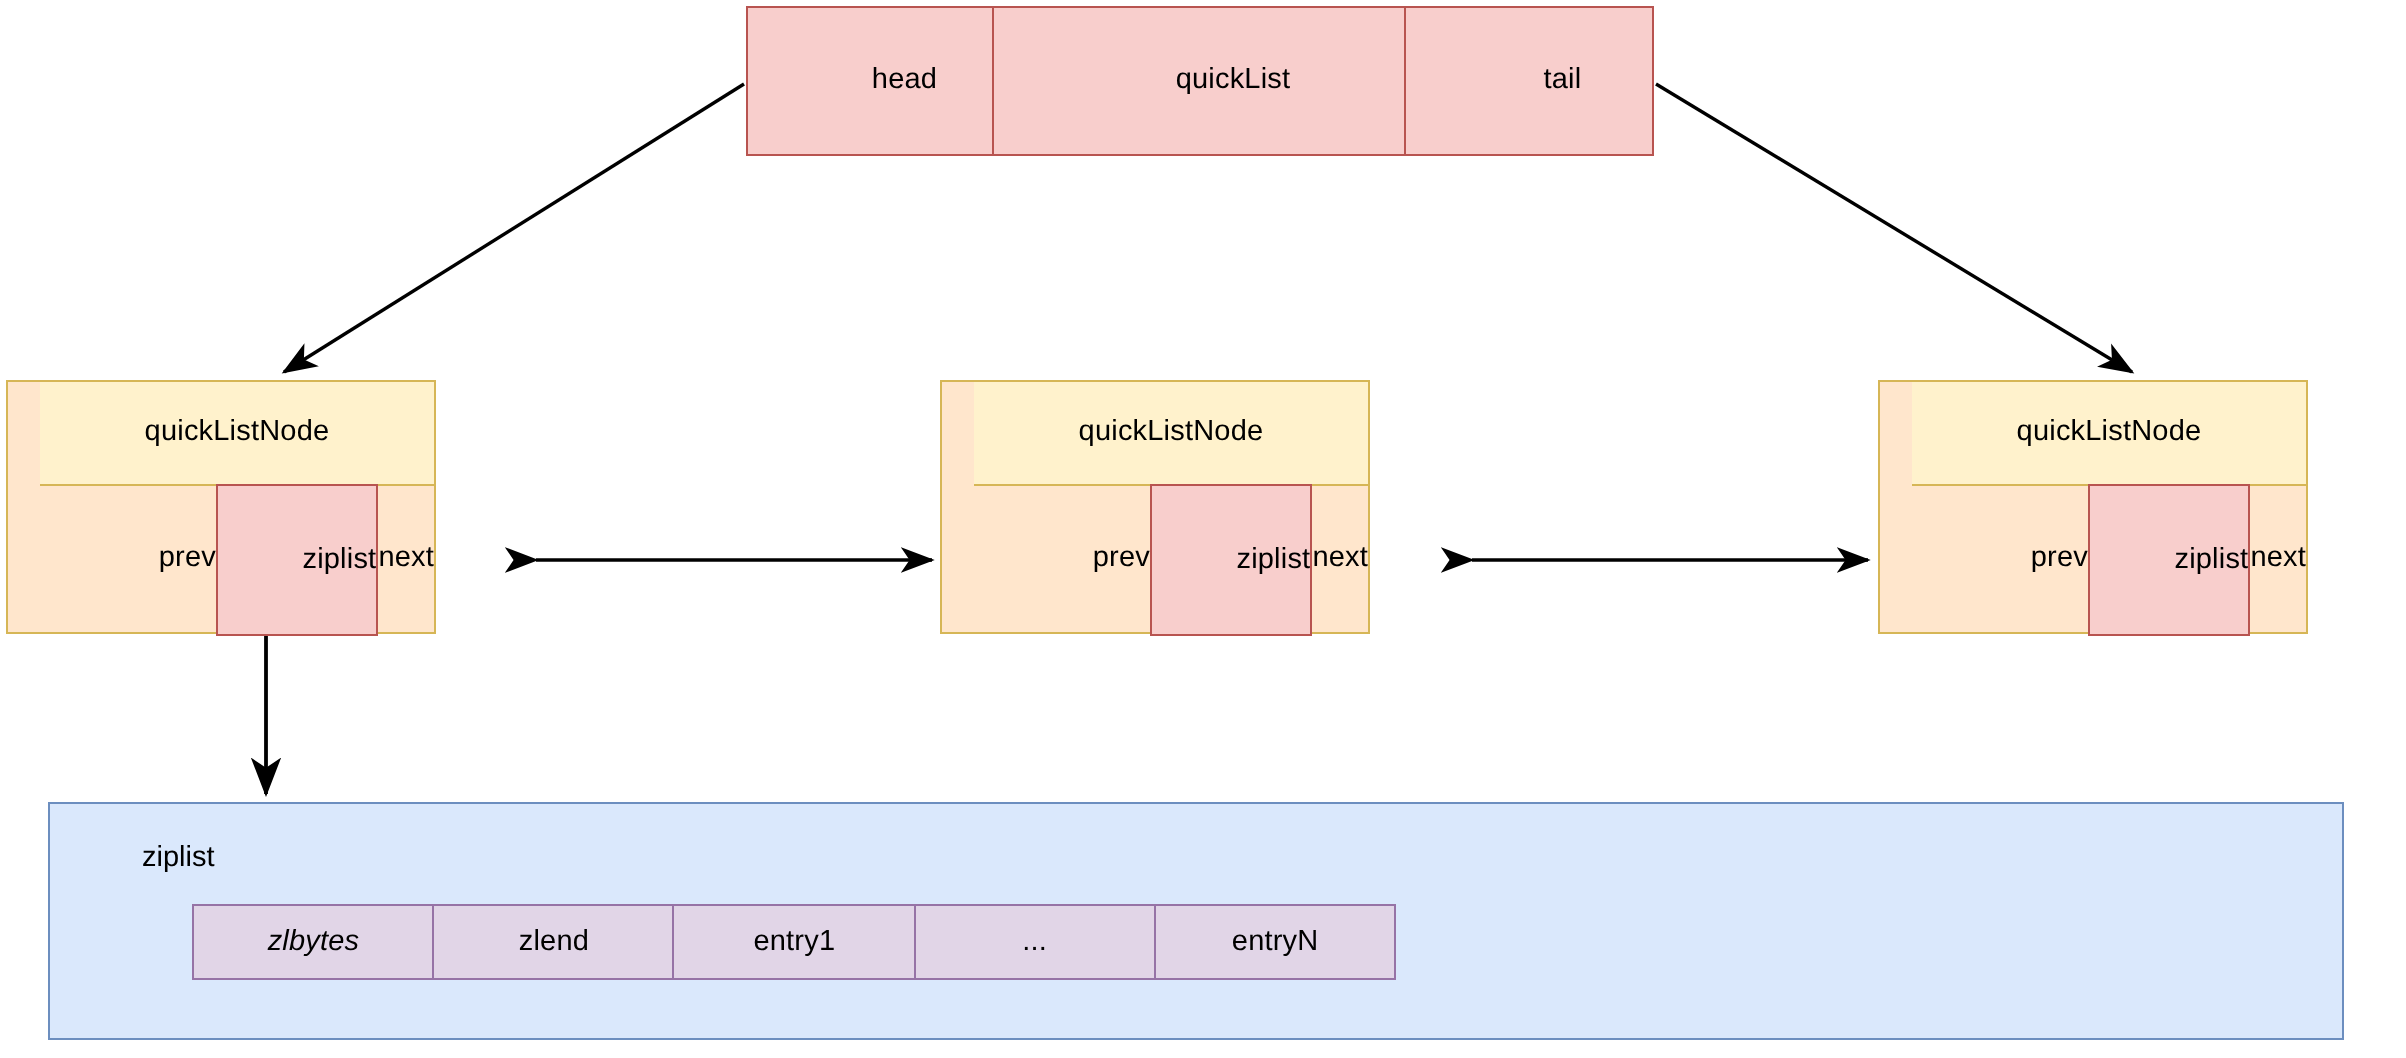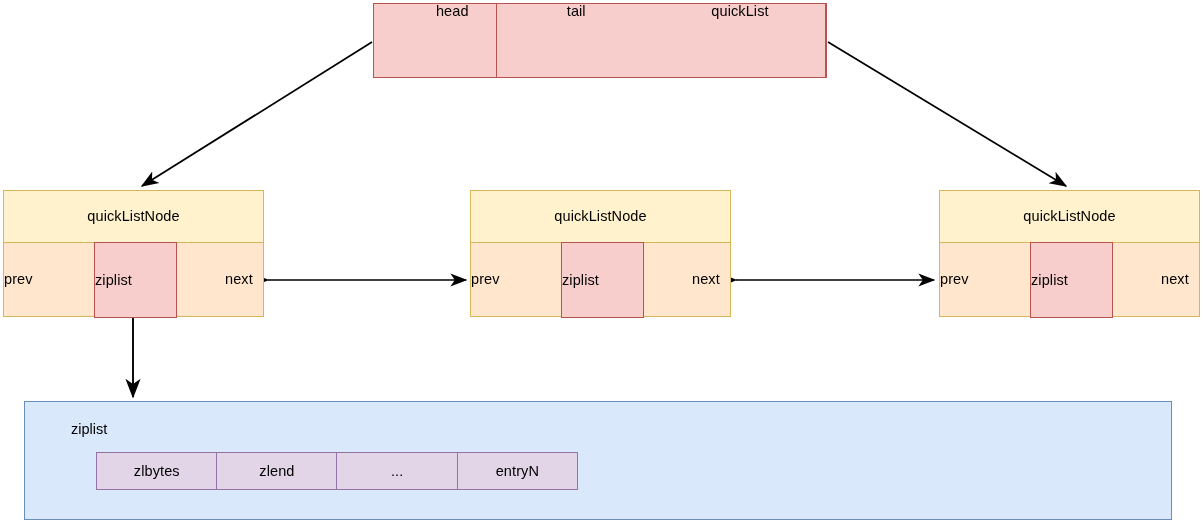--- a/index.html
+++ b/index.html
@@ -45,41 +45,42 @@
     width: 454px;
     height: 75px;
     box-sizing: border-box;
     border: 1.6px solid #b85450;
     background: #f8cecc;
     display: flex;
     flex-direction: row;
   }
   .quicklist-cell {
     display: flex;
-    align-items: flex-start;
+    align-items: center;
     justify-content: center;
     box-sizing: border-box;
     height: 100%;
     padding-left: 34px;
   }
   .quicklist-cell.head  { width: 124px; border-right: 1.6px solid #b85450; }
   .quicklist-cell.mid   { width: 206px; border-right: 1.6px solid #b85450; }
   .quicklist-cell.tail  { width: 124px; }
 
   
   .node {
     position: absolute;
     top: 190px;
-    width: 261px;
+    width: 215px;
     height: 127px;
     box-sizing: border-box;
     border: 1.6px solid #d6b656;
     background: #ffe6cc;
     display: flex;
     flex-direction: column;
+    padding-left: 16px;
   }
   .node.n1 { left: 3px; }
   .node.n2 { left: 470px; }
   .node.n3 { left: 939px; }
 
   .node-title {
     height: 52px;
     box-sizing: border-box;
     background: #fff2cc;
     border-bottom: 1.6px solid #d6b656;
@@ -90,31 +91,31 @@
   .node-row {
     flex: 1;
     display: flex;
     flex-direction: row;
     align-items: stretch;
     position: relative;
   }
   .node-slot {
     display: flex;
     align-items: center;
-    justify-content: flex-start;
+    justify-content: flex-end;
     box-sizing: border-box;
   }
   .node-slot.prev { width: 90px; }
   .node-slot.zip  {
     width: 83px;
     background: #f8cecc;
     border: 1.6px solid #b85450;
     margin: -1px 0 -1.6px 0;
   }
-  .node-slot.next { flex: 1; margin-left: 48px; }
+  .node-slot.next { flex: 1; }
 
   
   .ziplist-panel {
     position: absolute;
     left: 24px;
     top: 401px;
     width: 1148px;
     height: 119px;
     box-sizing: border-box;
     border: 1.6px solid #6c8ebf;
@@ -140,21 +141,21 @@
     width: 121.5px;
     height: 38px;
     box-sizing: border-box;
     border: 1.3px solid #9673a6;
     background: #e1d5e7;
     margin-left: -1.3px;
     display: flex;
     align-items: center;
     justify-content: center;
   }
-  .zcell:first-child { margin-left: 0; }
+  .zcell:first-child { margin-left: 0; font-style: italic; }
 </style>
 </head>
 <body>
 
 <div id="canvas">
 
   <svg id="edges" viewBox="0 0 1203 529" xmlns="http://www.w3.org/2000/svg">
     <defs>
       <marker id="ah" markerWidth="11" markerHeight="11" refX="9.2" refY="4" orient="auto" markerUnits="strokeWidth">
         <path d="M0,0.2 L10,4 L0,7.8 L2.6,4 Z" fill="#000000"></path>
@@ -172,25 +173,25 @@
 
     <line x1="736" y1="280" x2="934" y2="280" stroke="#000000" stroke-width="1.7" marker-start="url(#ah)" marker-end="url(#ah)"></line>
 
     <line x1="133" y1="316" x2="133" y2="397" stroke="#000000" stroke-width="1.9" marker-end="url(#ahs)"></line>
   </svg>
 
   <div class="quicklist-box">
     <div class="quicklist-cell head">
       <span class="cellText">head</span>
     </div>
+    <div class="quicklist-cell mid">
+      <span class="cellText">quickList</span>
+    </div>
     <div class="quicklist-cell tail">
       <span class="cellText">tail</span>
-    </div>
-    <div class="quicklist-cell mid">
-      <span class="cellText">quickList</span>
     </div>
   </div>
 
   <div class="node n1">
     <div class="node-title">
       <span class="cellText">quickListNode</span>
     </div>
     <div class="node-row">
       <div class="node-slot prev">
         <span class="cellText">prev</span>
@@ -241,20 +242,23 @@
   <div class="ziplist-panel">
     <div class="ziplist-panel-label">ziplist</div>
     <div class="ziplist-cells" id="ziplist-cells">
         <div class="zcell">
           <span class="cellText">zlbytes</span>
         </div>
         <div class="zcell">
           <span class="cellText">zlend</span>
         </div>
         <div class="zcell">
+          <span class="cellText">entry1</span>
+        </div>
+        <div class="zcell">
           <span class="cellText">...</span>
         </div>
         <div class="zcell">
           <span class="cellText">entryN</span>
         </div>
       </div>
   </div>
 
 </div>
 

